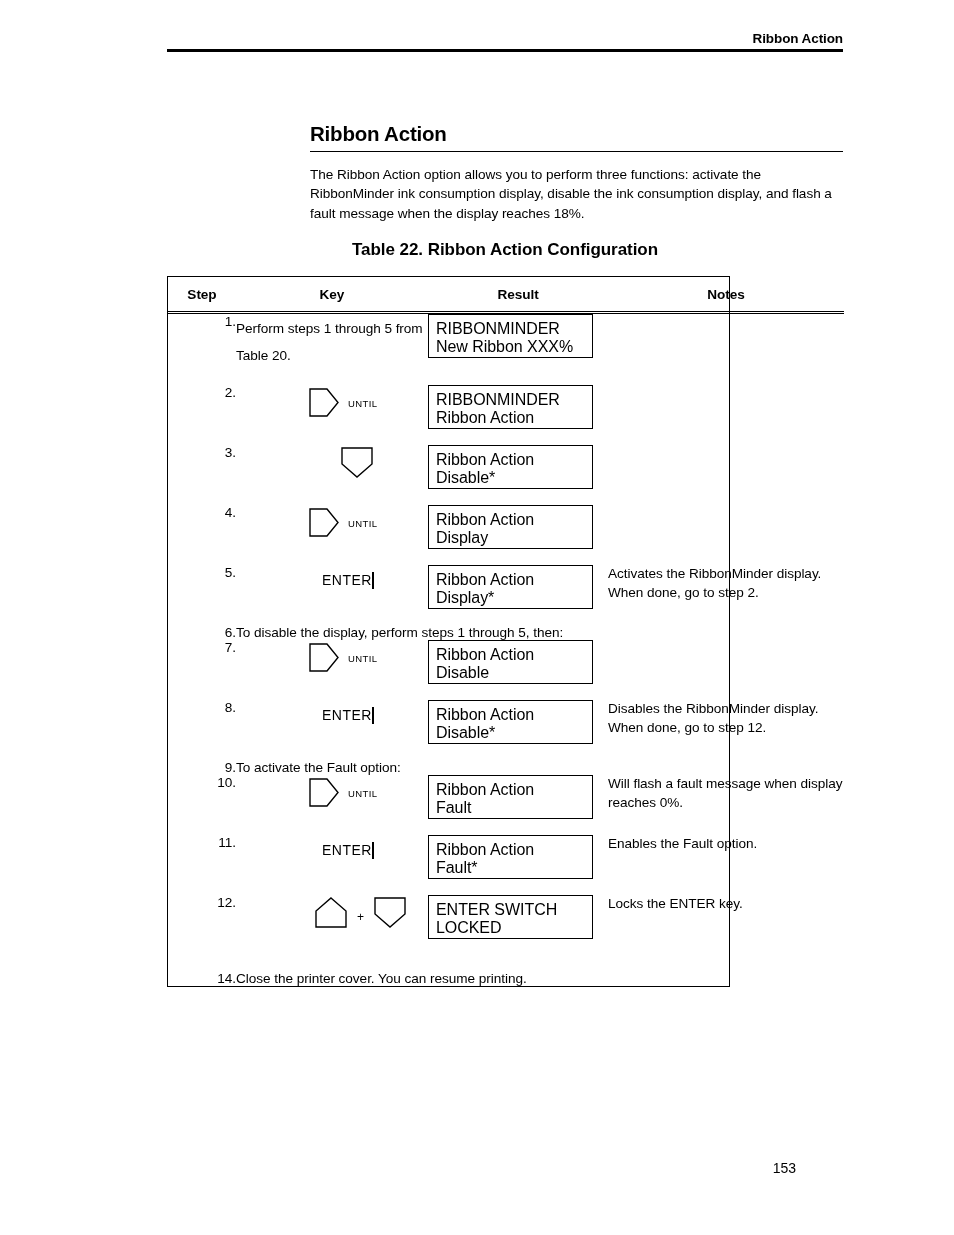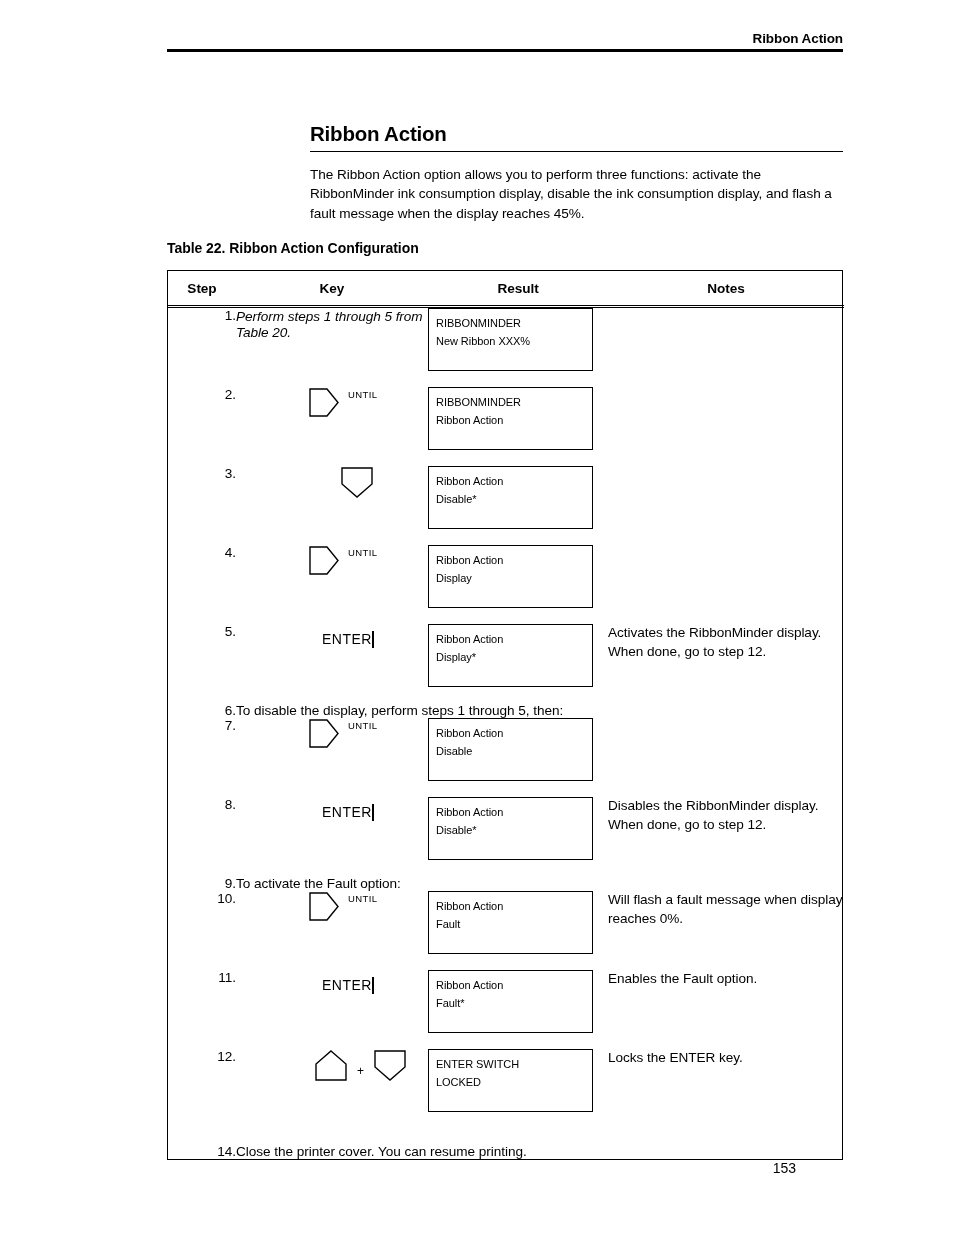--- a/index.html
+++ b/index.html
@@ -57,31 +57,32 @@
     font-size: 13.6px;
     line-height: 19.3px;
     letter-spacing: -0.05px;
   }
 
   .table-caption {
     position: absolute;
     left: 167px;
     top: 240px;
     width: 676px;
-    font-size: 14px;
+    text-align: center;
+    font-size: 17px;
     font-weight: bold;
     letter-spacing: -0.05px;
   }
 
   
   .tbl-wrap {
     position: absolute;
     left: 167px;
-    top: 270px;
-    width: 676px;
+    top: 276px;
+    width: 563px;
     box-sizing: border-box;
     border: 1.4px solid #000;
     border-top: 1.4px solid #000;
   }
   .tbl {
     width: 100%;
     border-collapse: collapse;
     table-layout: fixed;
   }
   .tbl th {
@@ -125,39 +126,39 @@
   .row-pad { height: 16px; }
 
   
   .cell-wide {
     padding-top: 10px;
     padding-left: 6px;
     padding-bottom: 10px;
   }
 
   .key-text {
-    line-height: 16px;
+    line-height: 27px;
     padding-top: 1px;
-    font-style: italic;
   }
 
   
   .lcd {
     border: 1.4px solid #000;
     box-sizing: border-box;
     width: 165px;
-    padding: 5px 7px 20px 7px;
+    padding: 5px 7px 1px 7px;
     line-height: 18px;
-    font-size: 11px;
+    font-size: 16px;
   }
   .lcd .l2 { white-space: pre; }
 
   
   .keyrow {
     display: flex;
+    align-items: center;
     gap: 6px;
     padding-left: 72px;
     min-height: 34px;
   }
   .keyrow.kr-indent-a { padding-left: 72px; }
   .keyrow.kr-center  { padding-left: 104px; }
   .keyrow.kr-combo   { padding-left: 78px; }
 
   
   .key-until {
@@ -221,21 +222,21 @@
 <body>
 
 <div class="page-header">
   <div class="hdr-text">Ribbon Action</div>
   <div class="hdr-rule"></div>
 </div>
 
 <div class="content">
   <div class="section-title">Ribbon Action</div>
   <div class="title-rule"></div>
-  <div class="intro">The Ribbon Action option allows you to perform three functions: activate the RibbonMinder ink consumption display, disable the ink consumption display, and flash a fault message when the display reaches 45%.</div>
+  <div class="intro">The Ribbon Action option allows you to perform three functions: activate the RibbonMinder ink consumption display, disable the ink consumption display, and flash a fault message when the display reaches 18%.</div>
 </div>
 
 <div class="table-caption">Table 22. Ribbon Action Configuration</div>
 
 <div class="tbl-wrap">
   <table class="tbl">
     <colgroup>
       <col class="c-step">
         <col class="c-key">
         <col class="c-res">
@@ -338,21 +339,21 @@
           <td class="cell-step">5.</td>
           <td class="cell-key">
             <div class="keycell-labeled"><span class="key-labeled"><span class="klabel">ENTER</span><span class="kbox"></span></span></div>
           </td>
           <td class="cell-res">
             <div class="lcd">
               <div class="l1">Ribbon Action</div>
               <div class="l2">Display*</div>
             </div>
           </td>
-          <td class="cell-note">Activates the RibbonMinder display. When done, go to step 12.</td>
+          <td class="cell-note">Activates the RibbonMinder display. When done, go to step 2.</td>
         </tr>
         <tr class="spacer">
           <td class="row-pad" colspan="4"></td>
         </tr>
         <tr>
           <td class="cell-step">6.</td>
           <td class="cell-wide" colspan="3">To disable the display, perform steps 1 through 5, then:</td>
         </tr>
         <tr>
           <td class="cell-step">7.</td>

